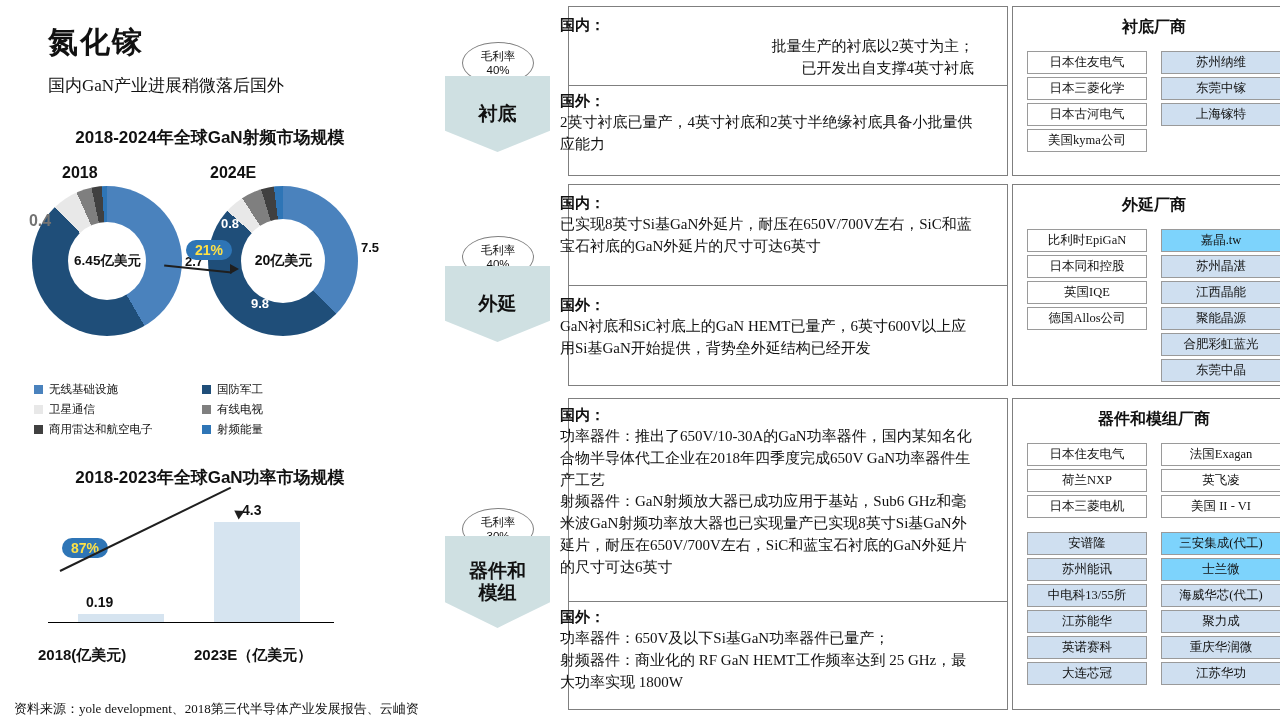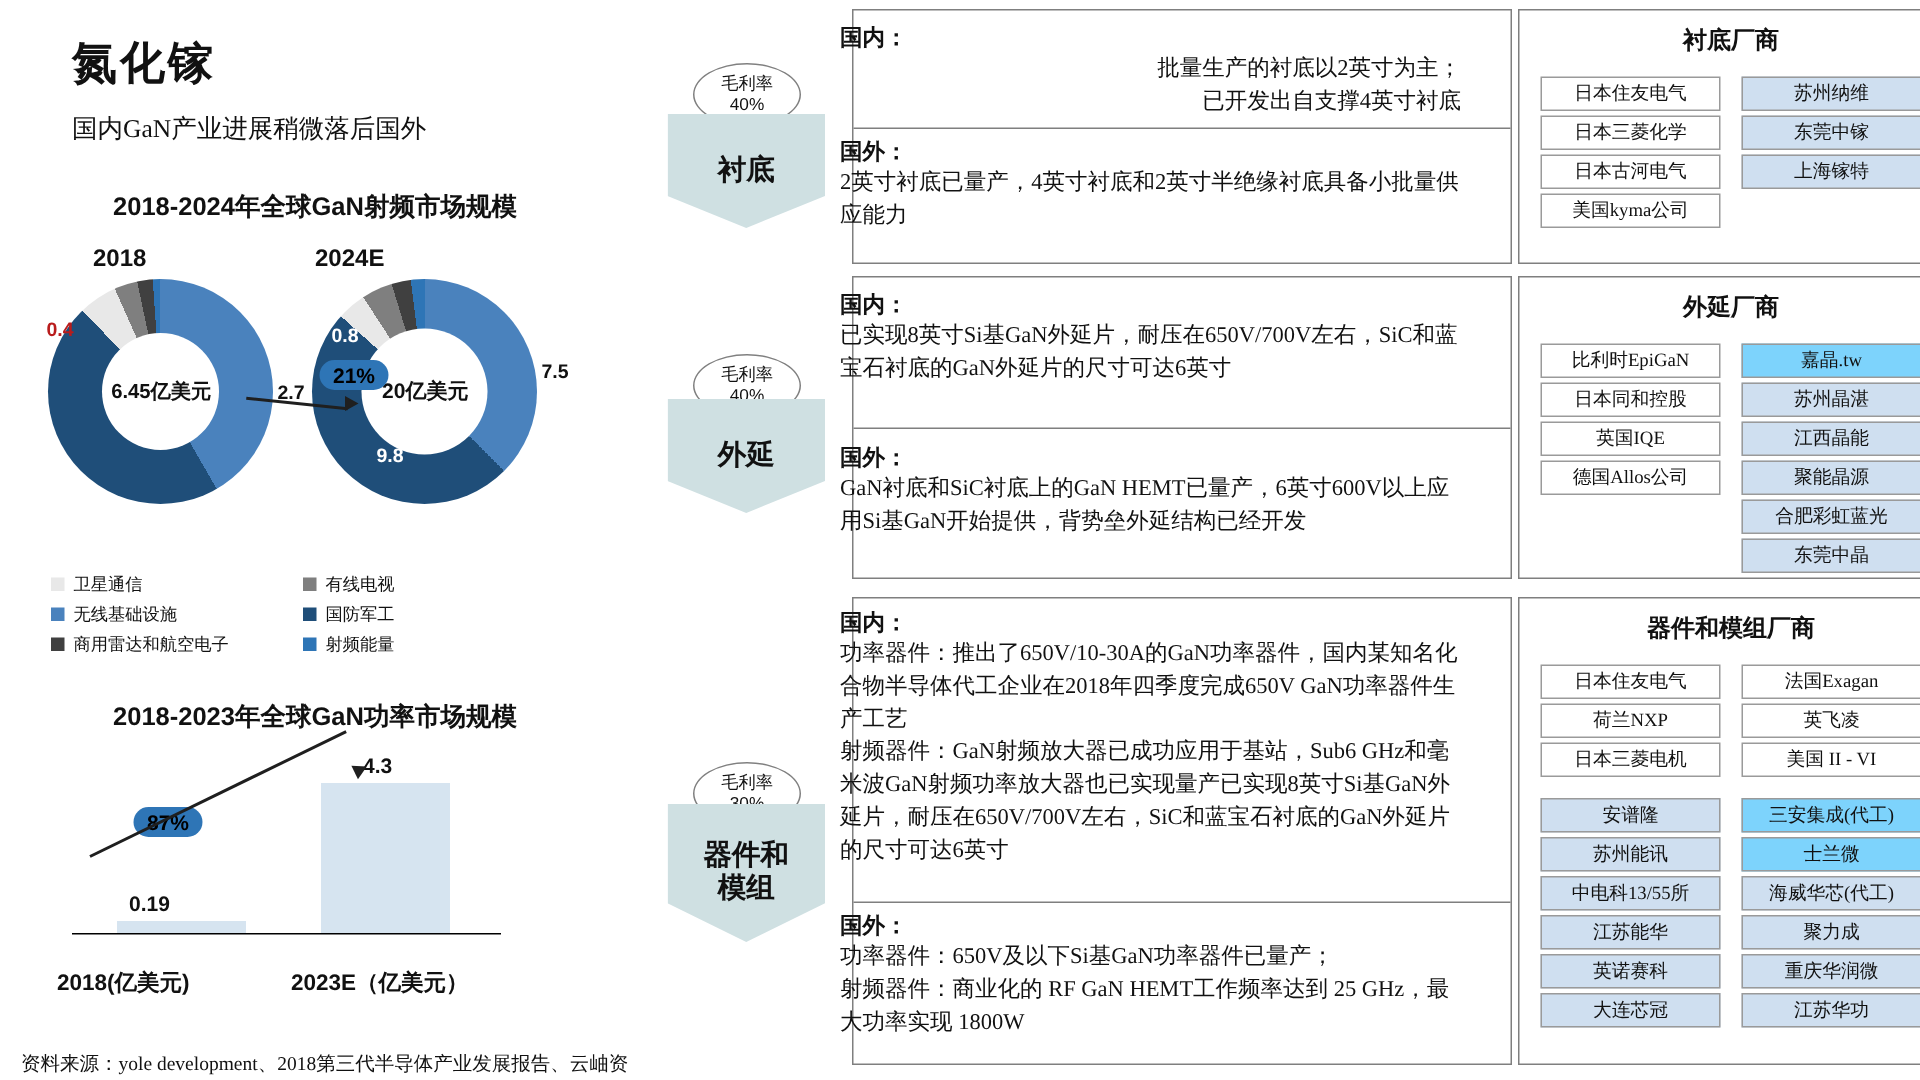--- a/index.html
+++ b/index.html
@@ -19,23 +19,23 @@
   .subtitle{position:absolute;left:48px;top:74px;font-size:17px;}
 
   .chart1-title{position:absolute;left:30px;top:126px;width:360px;text-align:center;font-size:17px;font-weight:bold;font-family:"Liberation Sans",sans-serif;}
   .yr2018{position:absolute;left:62px;top:164px;font-size:16px;font-weight:bold;font-family:"Liberation Sans",sans-serif;}
   .yr2024{position:absolute;left:210px;top:164px;font-size:16px;font-weight:bold;font-family:"Liberation Sans",sans-serif;}
 
   .donut{position:absolute;border-radius:50%;}
   .donut .hole{position:absolute;border-radius:50%;background:#fff;}
   .donut-label{position:absolute;text-align:center;font-family:"Liberation Sans",sans-serif;font-weight:bold;}
 
-  .pctbadge{position:absolute;background:#2e75b6;color:#000000;border-radius:11px;
+  .pctbadge{position:absolute;background:#2e75b6;color:#fde047;border-radius:11px;
     font-family:"Liberation Sans",sans-serif;font-weight:bold;font-size:14px;
-    padding:2px 9px;margin-left:27px;}
+    padding:2px 9px;}
   .arrow-line{position:absolute;height:2px;background:#1f1f1f;}
   .arrow-head{position:absolute;width:0;height:0;border-top:5px solid transparent;border-bottom:5px solid transparent;border-left:9px solid #1f1f1f;}
 
   .legend{position:absolute;left:34px;top:382px;width:360px;font-size:11.5px;font-family:"Liberation Sans",sans-serif;}
   .legend .row{display:flex;margin-bottom:5px;}
   .legend .item{display:flex;align-items:center;width:168px;}
   .legend .sw{width:9px;height:9px;margin-right:6px;flex:0 0 auto;}
 
   .chart2-title{position:absolute;left:20px;top:466px;width:380px;text-align:center;font-size:17px;font-weight:bold;font-family:"Liberation Sans",sans-serif;}
   .bar{position:absolute;background:#d6e4f0;}
@@ -82,54 +82,54 @@
     <div class="yr2018">2018</div>
     <div class="yr2024">2024E</div>
 
     <div class="donut" style="left:32px;top:186px;width:150px;height:150px;
          background:conic-gradient(#4a82bd 0deg 150deg,#1f4e79 150deg 316deg,#e8e8e8 316deg 336deg,#7f7f7f 336deg 348deg,#404040 348deg 356deg,#2e75b6 356deg 360deg);">
       <div class="hole" style="left:36px;top:36px;width:78px;height:78px;"></div>
     </div>
     <div class="donut-label" style="left:30px;top:252px;width:155px;font-size:13.5px;">6.45亿美元</div>
     <div class="donut-label" style="left:182px;top:254px;width:24px;font-size:13px;">2.7</div>
     <div class="donut-label" style="left:8px;top:300px;width:24px;font-size:13px;color:#fff;">3.0</div>
-    <div class="donut-label" style="left:28px;top:212px;width:24px;font-size:13px;color:#b91c1c;">0.4</div>
+    <div class="donut-label" style="left:28px;top:212px;width:24px;font-size:16px;color:#737373;">0.4</div>
 
     <div class="donut" style="left:208px;top:186px;width:150px;height:150px;
          background:conic-gradient(#4a82bd 0deg 135deg,#1f4e79 135deg 312deg,#e8e8e8 312deg 327deg,#7f7f7f 327deg 343deg,#404040 343deg 353deg,#2e75b6 353deg 360deg);">
       <div class="hole" style="left:33px;top:33px;width:84px;height:84px;"></div>
     </div>
     <div class="donut-label" style="left:206px;top:252px;width:155px;font-size:14px;">20亿美元</div>
     <div class="donut-label" style="left:358px;top:240px;width:24px;font-size:13px;">7.5</div>
     <div class="donut-label" style="left:248px;top:296px;width:24px;font-size:13px;color:#fff;">9.8</div>
     <div class="donut-label" style="left:218px;top:216px;width:24px;font-size:13px;color:#fff;">0.8</div>
 
     <div class="pctbadge" style="left:186px;top:240px;">21%</div>
     <div class="arrow-line" style="left:164px;top:268px;width:68px;transform:rotate(6deg);"></div>
     <div class="arrow-head" style="left:230px;top:264px;"></div>
 
     <div class="legend">
       <div class="row">
         <div class="item">
+            <span class="sw" style="background:#4a82bd"></span>
+            <span>无线基础设施</span>
+          </div>
+        <div class="item">
+            <span class="sw" style="background:#1f4e79"></span>
+            <span>国防军工</span>
+          </div>
+      </div>
+      <div class="row">
+        <div class="item">
             <span class="sw" style="background:#e8e8e8"></span>
             <span>卫星通信</span>
           </div>
         <div class="item">
             <span class="sw" style="background:#7f7f7f"></span>
             <span>有线电视</span>
-          </div>
-      </div>
-      <div class="row">
-        <div class="item">
-            <span class="sw" style="background:#4a82bd"></span>
-            <span>无线基础设施</span>
-          </div>
-        <div class="item">
-            <span class="sw" style="background:#1f4e79"></span>
-            <span>国防军工</span>
           </div>
       </div>
       <div class="row">
         <div class="item">
             <span class="sw" style="background:#404040"></span>
             <span>商用雷达和航空电子</span>
           </div>
         <div class="item">
             <span class="sw" style="background:#2e75b6"></span>
             <span>射频能量</span>

